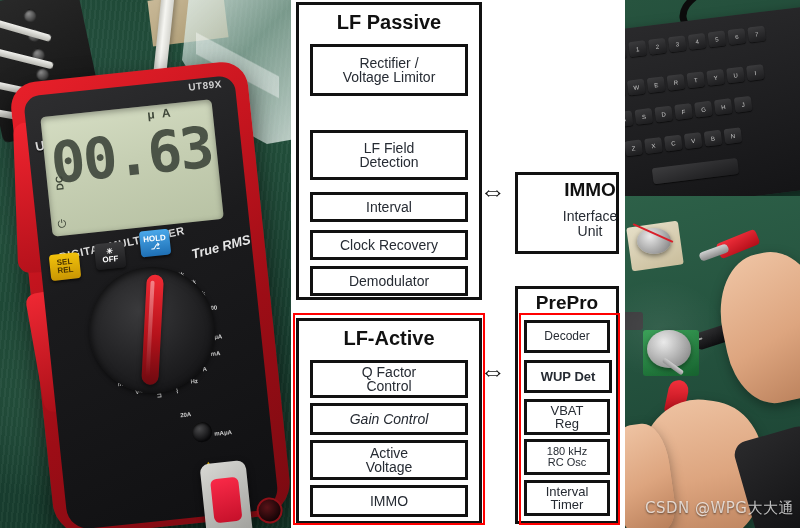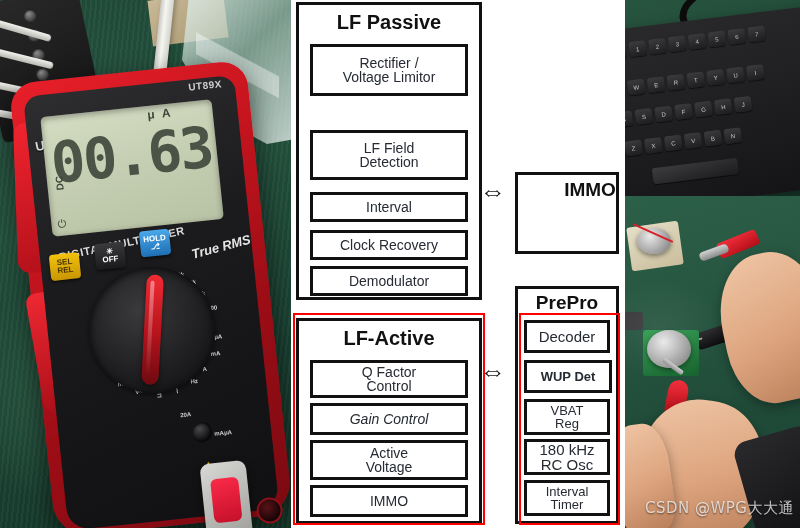--- a/index.html
+++ b/index.html
@@ -253,36 +253,38 @@
       <span>Clock Recovery</span>
     </div>
     <div class="sub" style="left:19px;top:266px;width:158px;height:30px;">
       <span>Demodulator</span>
     </div>
 
     <div class="arrow" style="left:189px;top:178px;">⇔</div>
 
     <div class="blk" style="left:224px;top:172px;width:104px;height:82px;padding-left:23px;">
       <div class="blk-title" style="top:4px;font-size:19px;">IMMO</div>
+      <div class="blk-title" style="top:34px;font-size:14px;font-weight:400;color:#262b33;white-space:pre-line;line-height:1.05;">Interface
+Unit</div>
     </div>
 
     <div class="blk" style="left:224px;top:286px;width:104px;height:238px;">
       <div class="blk-title" style="top:3px;font-size:19px;">PrePro</div>
     </div>
-    <div class="sub" style="left:233px;top:320px;width:86px;height:33px;font-size:15px;">
+    <div class="sub" style="left:233px;top:320px;width:86px;height:33px;font-size:12px;">
       <span>Decoder</span>
     </div>
     <div class="sub" style="left:233px;top:360px;width:88px;height:33px;font-size:13px;font-weight:bold;">
       <span>WUP Det</span>
     </div>
     <div class="sub" style="left:233px;top:399px;width:86px;height:36px;font-size:13px;white-space:pre-line;line-height:1;">
       <span>VBAT
 Reg</span>
     </div>
-    <div class="sub" style="left:233px;top:439px;width:86px;height:36px;font-size:15px;white-space:pre-line;line-height:1;">
+    <div class="sub" style="left:233px;top:439px;width:86px;height:36px;font-size:11px;white-space:pre-line;line-height:1;">
       <span>180 kHz
 RC Osc</span>
     </div>
     <div class="sub" style="left:233px;top:480px;width:86px;height:36px;font-size:13px;white-space:pre-line;line-height:1;">
       <span>Interval
 Timer</span>
     </div>
 
     <div class="blk" style="left:5px;top:318px;width:186px;height:206px;">
       <div class="blk-title" style="top:6px;font-size:20px;">LF-Active</div>

